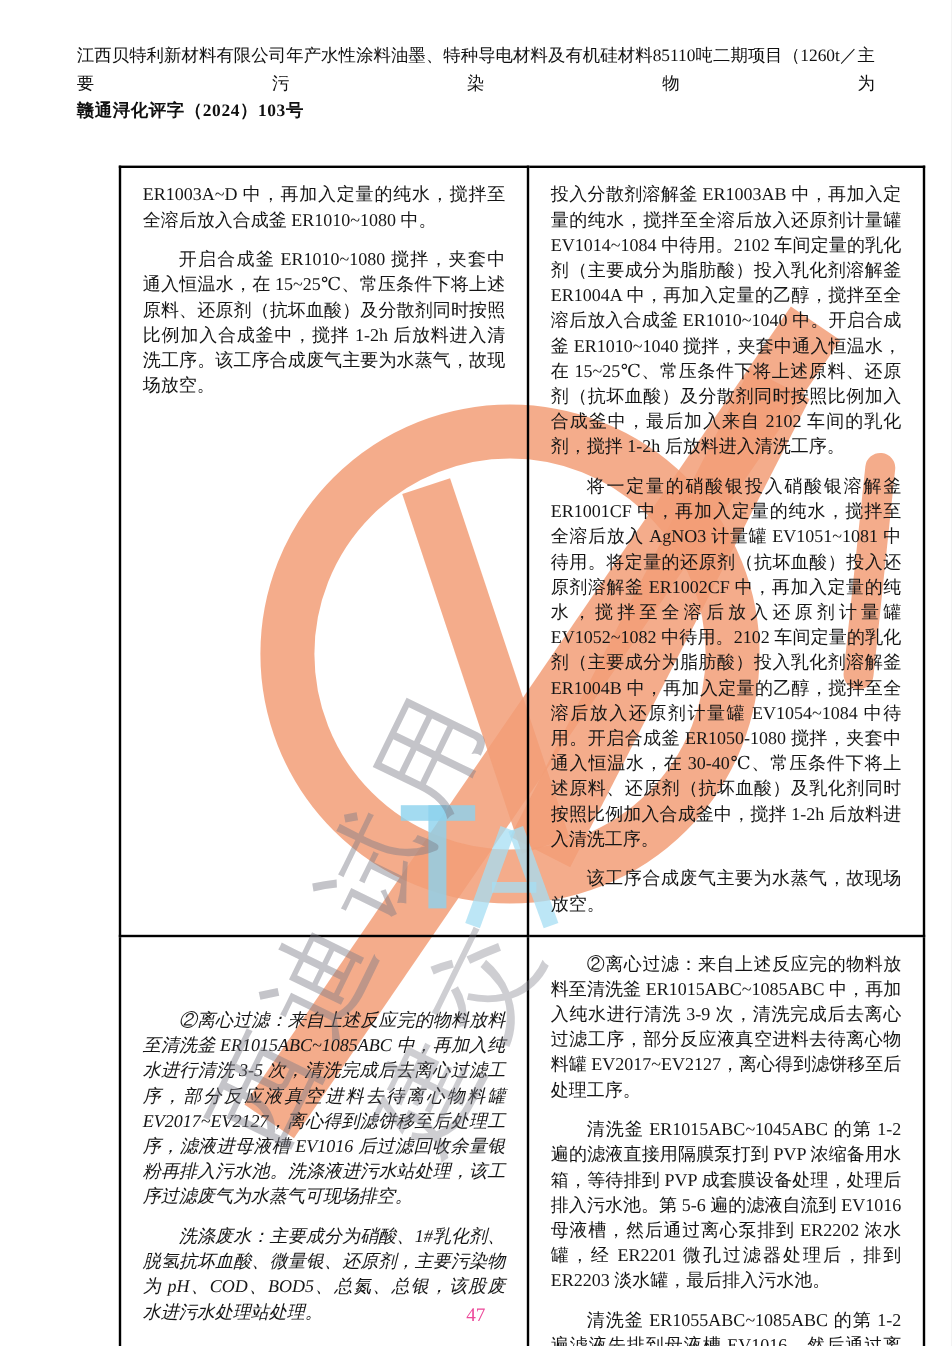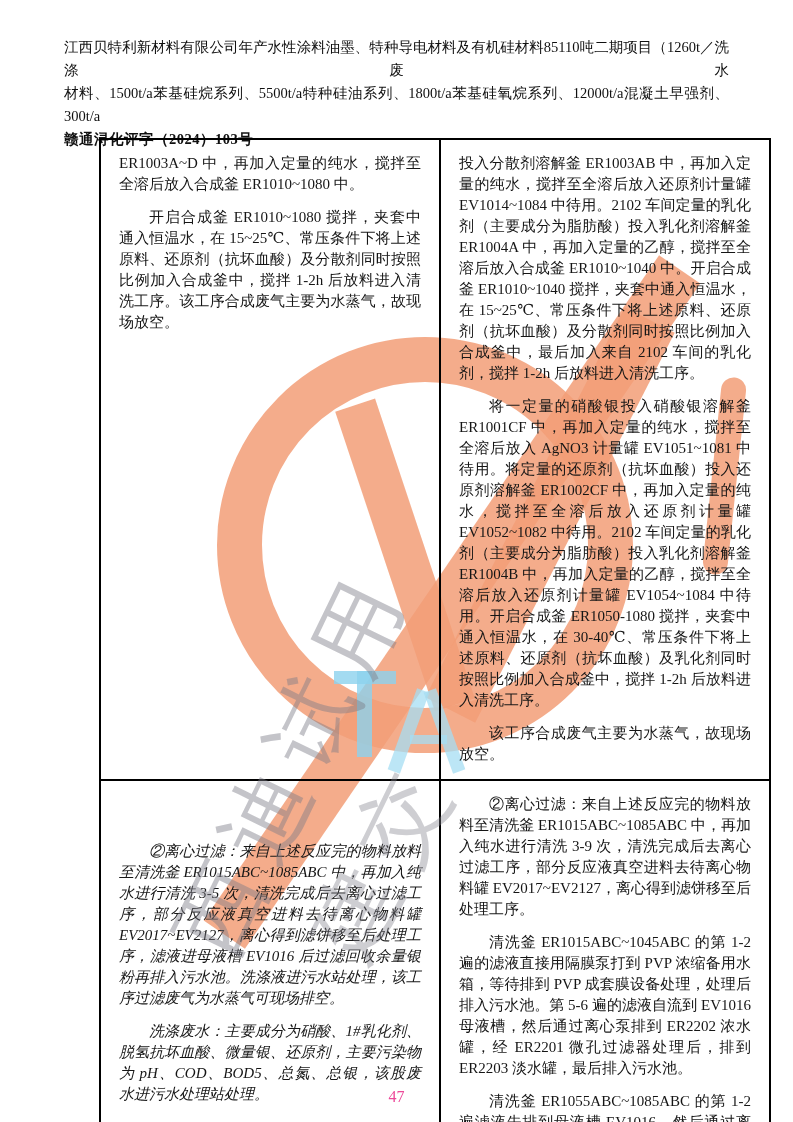--- a/index.html
+++ b/index.html
@@ -90,22 +90,21 @@
     <div class="wm-ring"></div>
     <div class="wm-stroke wm-arc-right"></div>
     <div class="wm-blue wm-t-bar"></div>
     <div class="wm-blue wm-t-stem"></div>
     <div class="wm-blue wm-a wm-a-left"></div>
     <div class="wm-blue wm-a wm-a-right"></div>
     <div class="wm-blue wm-a wm-a-cross"></div>
   </div>
 
   <div class="header">
-    <span class="hline">江西贝特利新材料有限公司年产水性涂料油墨、特种导电材料及有机硅材料85110吨二期项目（1260t／洗涤废水</span>
-    <span class="hline">材料、1500t/a苯基硅烷系列、5500t/a特种硅油系列、1800t/a苯基硅氧烷系列、12000t/a混凝土早强剂、300t/a</span>
+    <span class="hline">江西贝特利新材料有限公司年产水性涂料油墨、特种导电材料及有机硅材料85110吨二期项目（1260t／主要污染物为</span>
     <span class="hline3">
       <span class="docnum">赣通浔化评字（2024）103号</span>
     </span>
   </div>
 
   <table class="doc-table">
     <tbody>
         <tr class="row1">
       <td class="col-left">
         <p class="para no-indent">ER1003A~D 中，再加入定量的纯水，搅拌至全溶后放入合成釜 ER1010~1080 中。</p>

